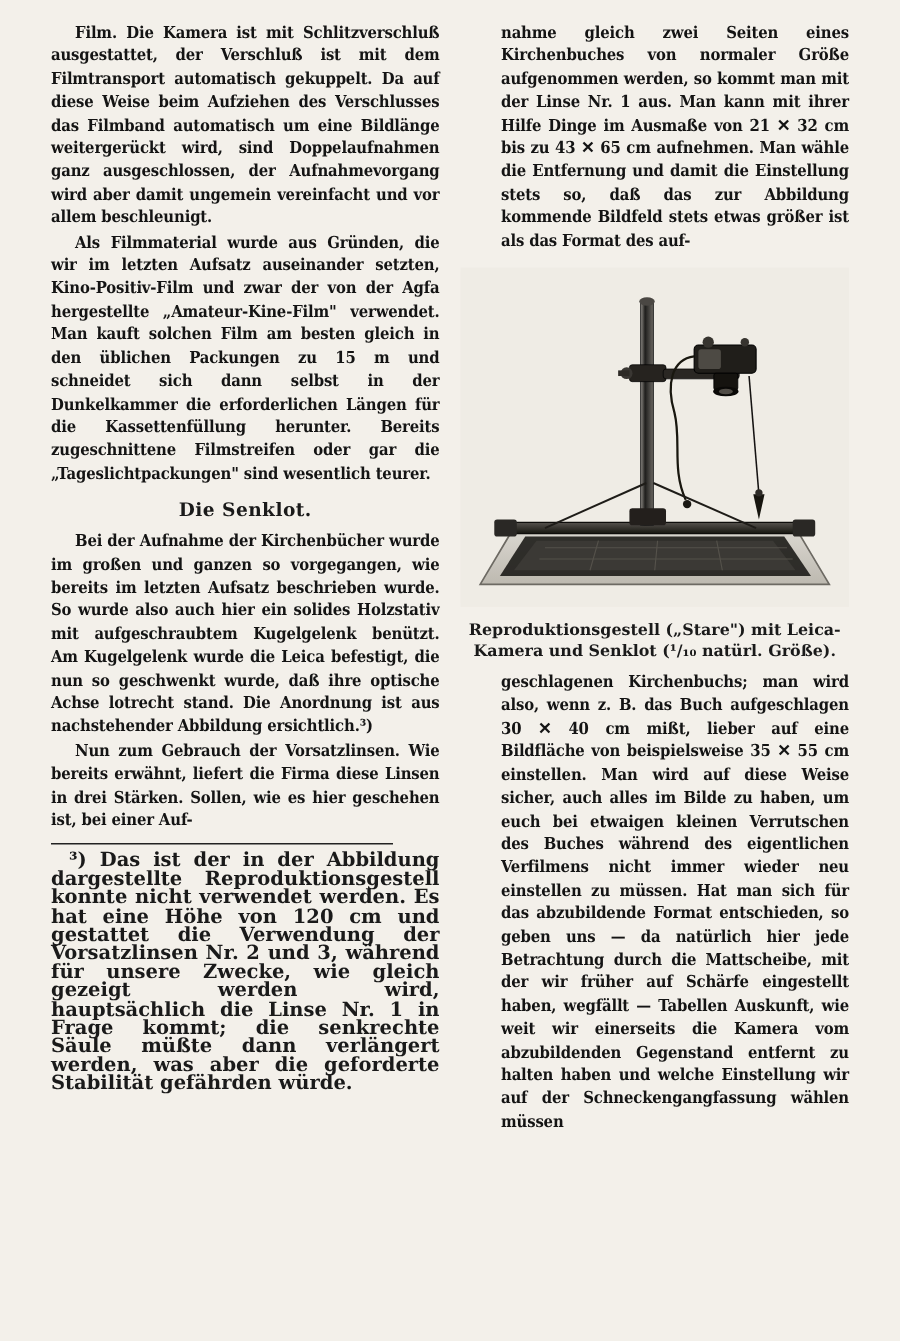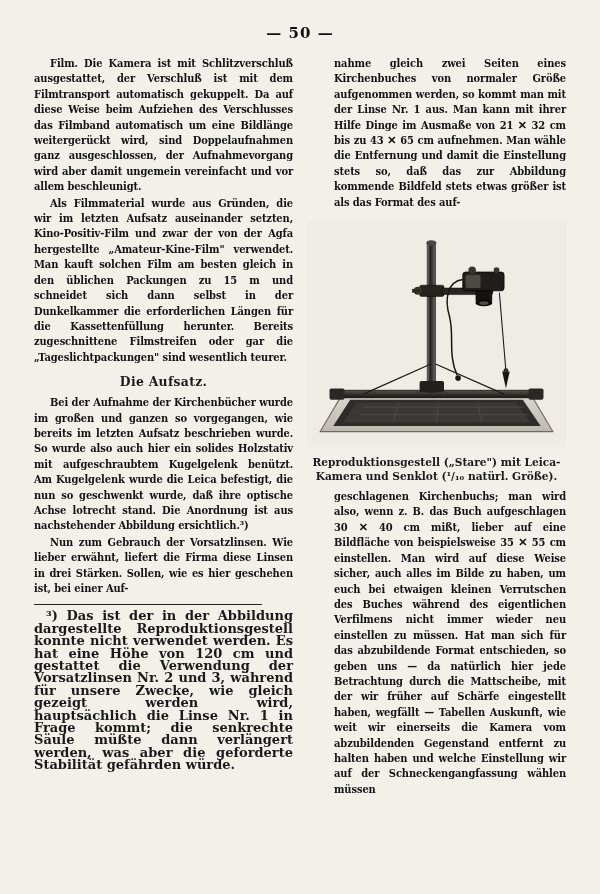--- a/index.html
+++ b/index.html
@@ -99,32 +99,31 @@
     margin-top: 4px;
     margin-bottom: 6px;
   }
   .col-right .body { }
 </style>
 </head>
 <body>
 
 <div class="page">
 
-  <div class="page-number">— 50 —</div>
 
   <div class="columns">
 
     <div class="col col-left">
       <p class="body">Film. Die Kamera ist mit Schlitzverschluß ausgestattet, der Verschluß ist mit dem Filmtransport automatisch gekuppelt. Da auf diese Weise beim Aufziehen des Verschlusses das Filmband automatisch um eine Bildlänge weitergerückt wird, sind Doppelaufnahmen ganz ausgeschlossen, der Aufnahmevorgang wird aber damit ungemein vereinfacht und vor allem beschleunigt.</p>
       <p class="body">Als Filmmaterial wurde aus Gründen, die wir im letzten Aufsatz auseinander setzten, Kino-Positiv-Film und zwar der von der Agfa hergestellte „Amateur-Kine-Film" verwendet. Man kauft solchen Film am besten gleich in den üblichen Packungen zu 15 m und schneidet sich dann selbst in der Dunkelkammer die erforderlichen Längen für die Kassettenfüllung herunter. Bereits zugeschnittene Filmstreifen oder gar die „Tageslichtpackungen" sind wesentlich teurer.</p>
 
-      <h2 class="subhead">Die Aufsatz.</h2>
+      <h2 class="subhead">Die Senklot.</h2>
 
       <p class="body">Bei der Aufnahme der Kirchenbücher wurde im großen und ganzen so vorgegangen, wie bereits im letzten Aufsatz beschrieben wurde. So wurde also auch hier ein solides Holzstativ mit aufgeschraubtem Kugelgelenk benützt. Am Kugelgelenk wurde die Leica befestigt, die nun so geschwenkt wurde, daß ihre optische Achse lotrecht stand. Die Anordnung ist aus nachstehender Abbildung ersichtlich.³)</p>
-      <p class="body">Nun zum Gebrauch der Vorsatzlinsen. Wie lieber erwähnt, liefert die Firma diese Linsen in drei Stärken. Sollen, wie es hier geschehen ist, bei einer Auf-</p>
+      <p class="body">Nun zum Gebrauch der Vorsatzlinsen. Wie bereits erwähnt, liefert die Firma diese Linsen in drei Stärken. Sollen, wie es hier geschehen ist, bei einer Auf-</p>
 
       <hr class="footnote-rule">
       <p class="footnote">³) Das ist der in der Abbildung dargestellte Reproduktionsgestell konnte nicht verwendet werden. Es hat eine Höhe von 120 cm und gestattet die Verwendung der Vorsatzlinsen Nr. 2 und 3, während für unsere Zwecke, wie gleich gezeigt werden wird, hauptsächlich die Linse Nr. 1 in Frage kommt; die senkrechte Säule müßte dann verlängert werden, was aber die geforderte Stabilität gefährden würde.</p>
     </div>
 
     <div class="col col-right">
       <p class="body noindent">nahme gleich zwei Seiten eines Kirchenbuches von normaler Größe aufgenommen werden, so kommt man mit der Linse Nr. 1 aus. Man kann mit ihrer Hilfe Dinge im Ausmaße von 21 ✕ 32 cm bis zu 43 ✕ 65 cm aufnehmen. Man wähle die Entfernung und damit die Einstellung stets so, daß das zur Abbildung kommende Bildfeld stets etwas größer ist als das Format des auf-</p>
 
       <div class="figure">
         <svg class="figure-img" viewBox="0 0 276 235" preserveAspectRatio="xMidYMid meet">

